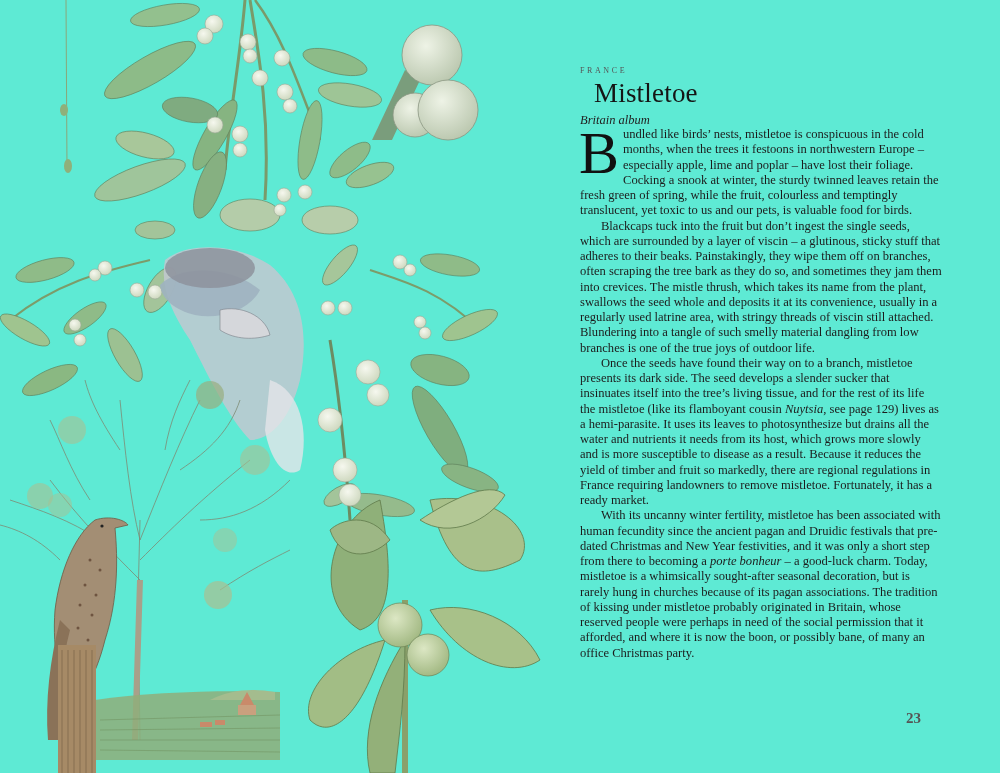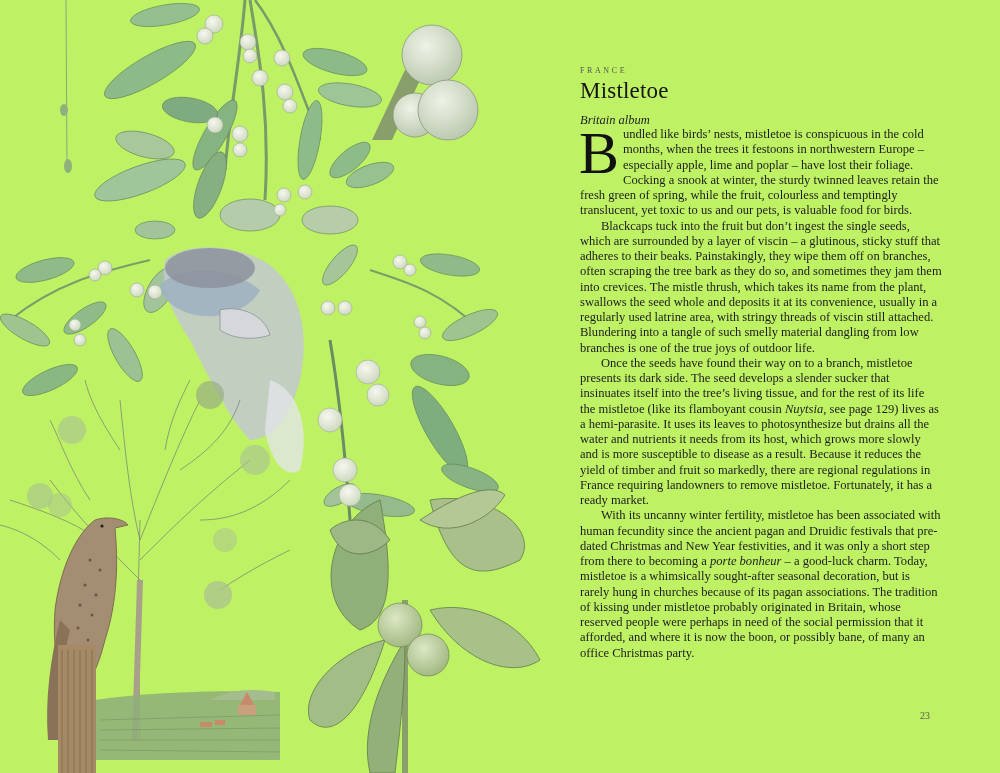--- a/index.html
+++ b/index.html
@@ -1,34 +1,34 @@
 <!DOCTYPE html>
 <html><head>
 <meta charset="utf-8">
 <style>
   * { margin: 0; padding: 0; box-sizing: border-box; }
   html, body { width: 1000px; height: 773px; background: #ffffff; overflow: hidden; }
   body { position: relative; font-family: "Liberation Serif", "DejaVu Serif", serif; color: #1e1e1e; }
 
-  #spread { position: absolute; left: 0; top: 0; width: 1000px; height: 773px; background: #bef264; }
+  #spread { position: absolute; left: 0; top: 0; width: 1000px; height: 773px; background: #5eead4; }
 
   
   #illustration { position: absolute; left: 0; top: 0; width: 560px; height: 773px; }
   #illustration svg { width: 560px; height: 773px; display: block; }
 
   
   #text-page { position: absolute; left: 580px; top: 0; width: 400px; height: 773px; }
   .region { position: absolute; left: 0; top: 66px; font-size: 8px; letter-spacing: 2.6px; color: #555; font-family: "Liberation Serif", serif; }
-  .title { position: absolute; left: 0; top: 78px; font-size: 23px; font-weight: normal; color: #151515; letter-spacing: 0.2px; }
+  .title { position: absolute; left: 14px; top: 78px; font-size: 27px; font-weight: normal; color: #151515; letter-spacing: 0.2px; }
   .latin { position: absolute; left: 0; top: 113px; font-size: 12.5px; font-style: italic; color: #222; }
   .body-text { position: absolute; left: 0; top: 127px; width: 362px; font-size: 12.55px; line-height: 15.25px; color: #1c1c1c; text-align: left; }
   .body-text p { margin: 0; }
   .body-text p + p { text-indent: 21px; }
   .dropcap { float: left; font-size: 60px; line-height: 47px; height: 44px; margin: 3px 4px 0 -1px; color: #111; }
-  .folio { position: absolute; left: 340px; top: 710px; font-size: 10px; color: #555; }
+  .folio { position: absolute; left: 326px; top: 710px; font-size: 15px; color: #555; font-weight: bold; }
   em { }
 </style>
 </head>
 <body>
 
 <div id="spread">
 
   <div id="illustration">
     <svg viewBox="0 0 560 773" xmlns="http://www.w3.org/2000/svg">
       <defs>

